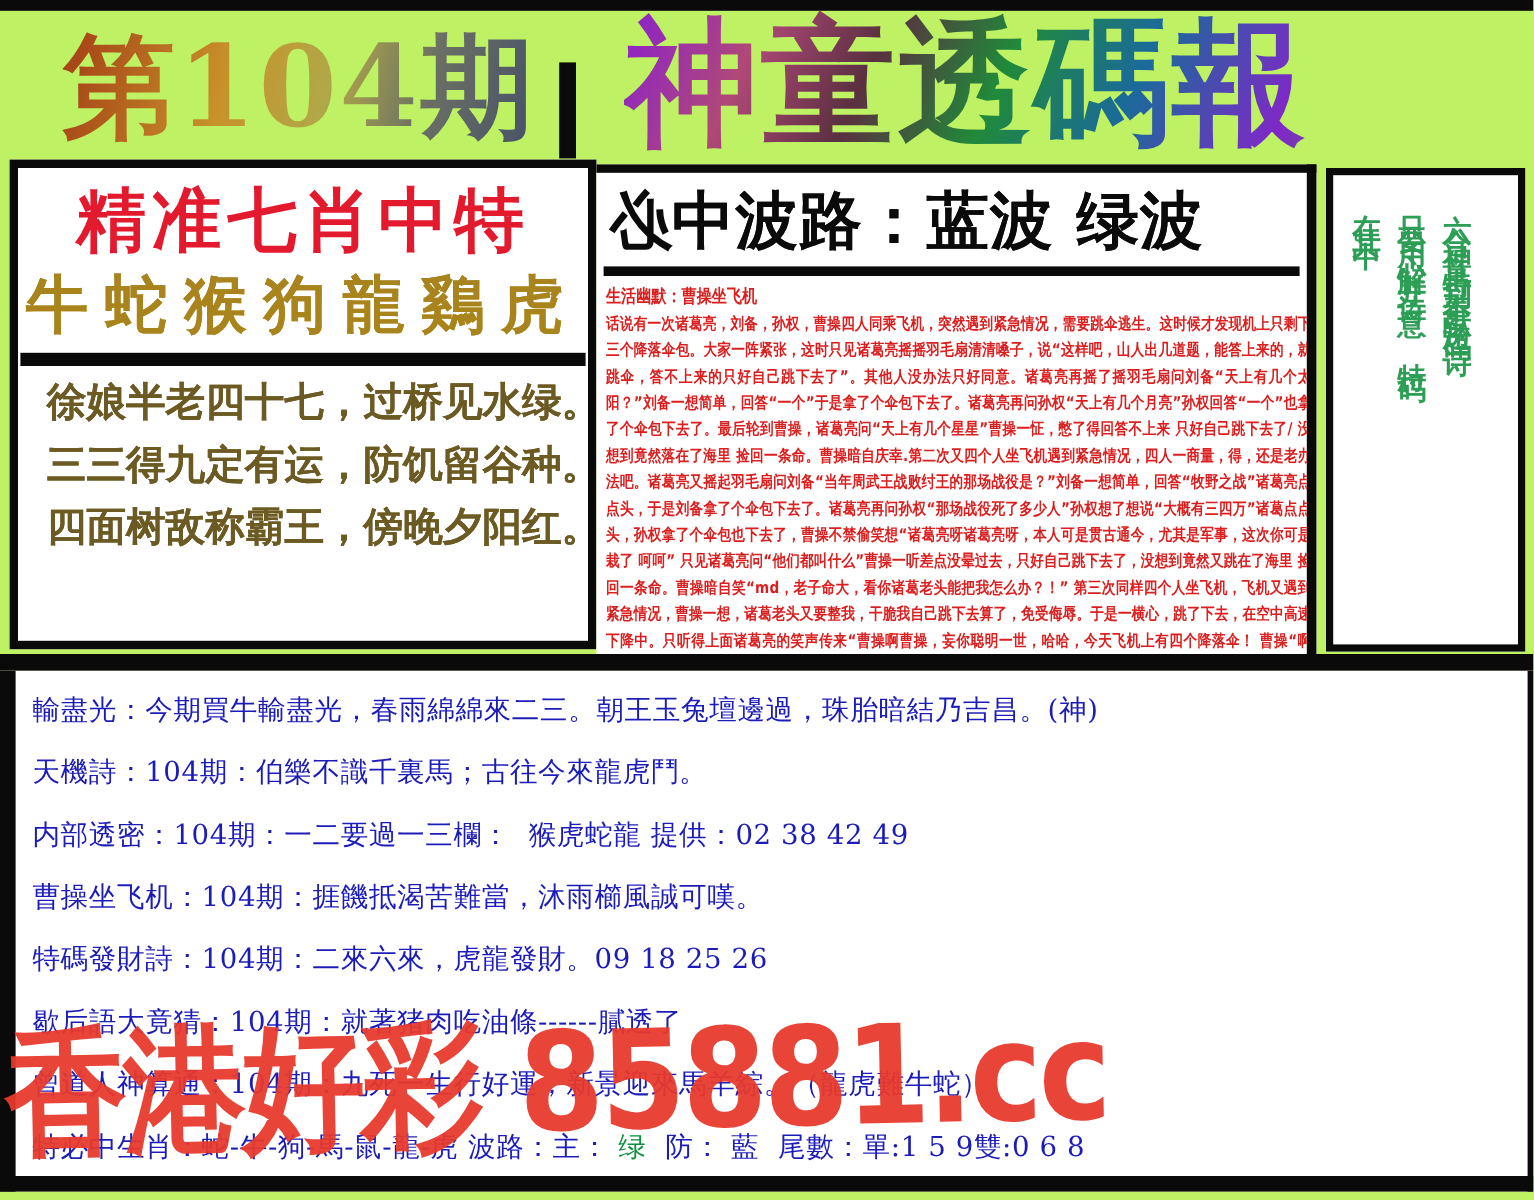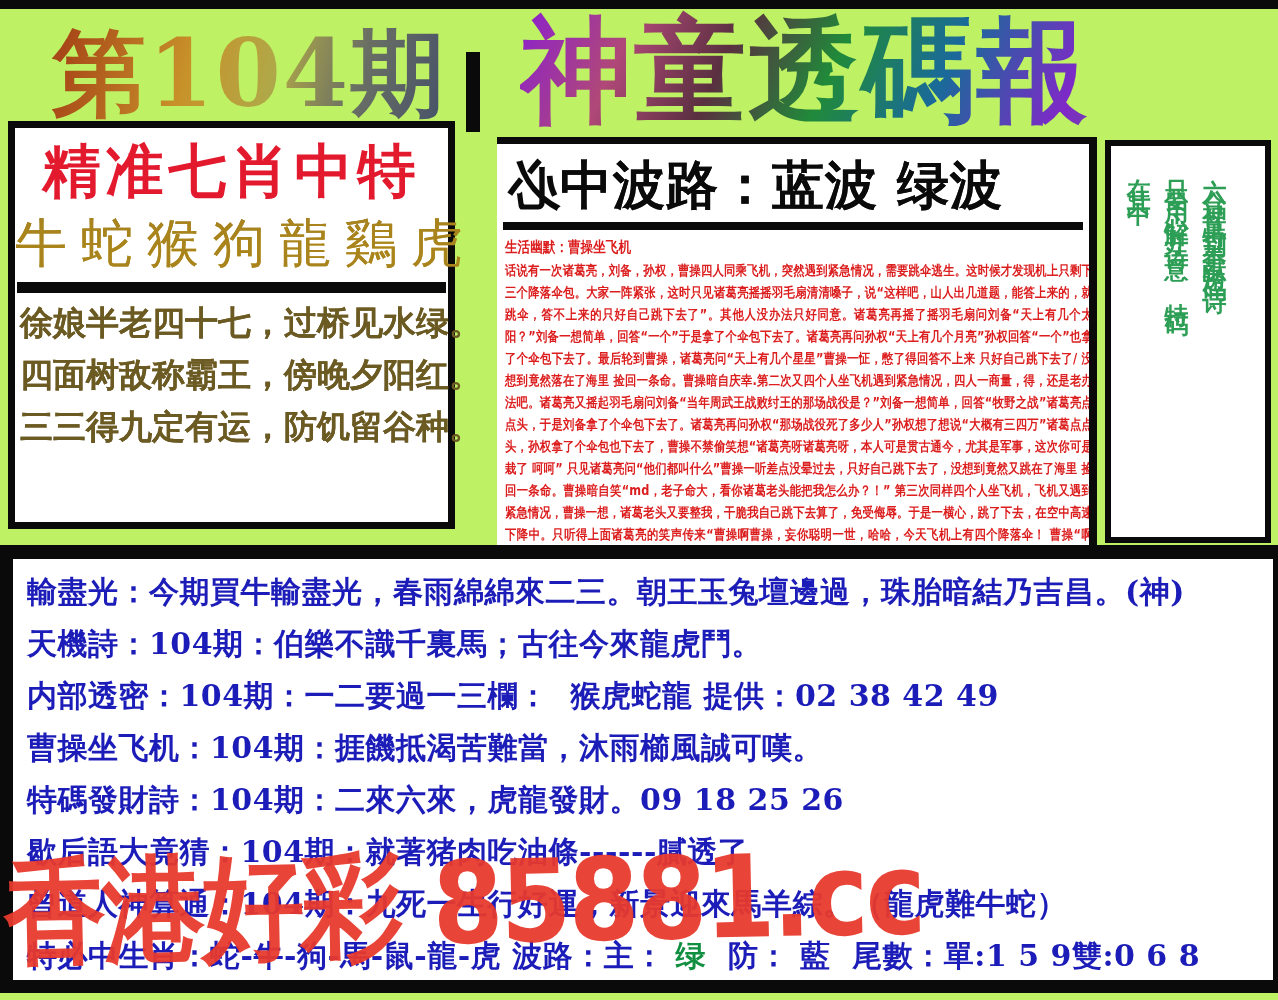--- a/index.html
+++ b/index.html
@@ -38,35 +38,35 @@
       -webkit-background-clip:text; background-clip:text; color:transparent;
     }
     .wave-header {
       background:linear-gradient(180deg,#050505 55%,#6a6a6a 100%);
       -webkit-background-clip:text; background-clip:text; color:transparent;
     }
   }
 
   
   .left-panel {
-    position:absolute; left:8px; top:121px; width:447px; height:408px;
+    position:absolute; left:8px; top:133px; width:489px; height:408px;
     border:7px solid #0a0a0a; background:#fff;
   }
   .headline {
     margin-top:6px; text-align:center; font-weight:bold; font-size:58px; line-height:74px;
     letter-spacing:5px; color:#e3192e; white-space:nowrap;
   }
   .zodiacs {
-    text-align:center; font-weight:normal; font-size:52px; line-height:66px;
+    text-align:center; font-weight:bold; font-size:52px; line-height:66px;
     letter-spacing:14px; color:#a9841c; white-space:nowrap; margin-top:2px;
   }
   .left-divider { height:11px; background:#0a0a0a; margin:6px 2px 4px 2px; }
   .verse {
     font-weight:bold; font-size:33px; line-height:52px; letter-spacing:0px;
-    color:#6b5a22; white-space:nowrap; padding-left:5px;
+    color:#6b5a22; white-space:nowrap; padding-left:24px;
   }
 
   
   .mid-panel {
     position:absolute; left:497px; top:137px; width:600px; height:408px;
     border-top:7px solid #0a0a0a; border-right:8px solid #0a0a0a; background:#fff;
   }
   .wave-header {
     padding:8px 4px 0 10px; font-weight:bold; font-size:52px; line-height:66px;
     letter-spacing:1px; color:#0a0a0a; white-space:nowrap;
@@ -95,21 +95,21 @@
   
   .big-divider { position:absolute; left:0; top:545px; width:1278px; height:14px; background:#0a0a0a; }
 
   
   .bottom {
     position:absolute; left:0; top:559px; width:1278px; height:434px;
     background:#fff; border-left:13px solid #0a0a0a; border-right:5px solid #0a0a0a;
     border-bottom:13px solid #0a0a0a; padding:7px 0 0 14px;
   }
   .bline {
-    font-family:"DejaVu Serif", serif; font-weight:bold; font-size:30px; line-height:52px;
+    font-family:"DejaVu Serif", serif; font-weight:normal; font-size:23px; line-height:52px;
     color:#1c1cb8; white-space:pre; letter-spacing:0.5px;
   }
   .green-char { color:#0f8f3f; }
   .blue-char { color:#1c1cb8; }
 
   
   .watermark {
     position:absolute; left:4px; top:838px; z-index:20;
     font-weight:bold; font-size:102px; line-height:150px; letter-spacing:-3px;
     color:#e8392c; opacity:0.94; white-space:nowrap;
@@ -125,22 +125,22 @@
 
   <div class="issue">第104期</div>
   <div class="hdr-divider"></div>
   <div class="masthead">神童透碼報</div>
 
   <div class="left-panel">
     <div class="headline">精准七肖中特</div>
     <div class="zodiacs">牛蛇猴狗龍鷄虎</div>
     <div class="left-divider"></div>
     <div class="verse">徐娘半老四十七，过桥见水绿。</div>
+    <div class="verse">三三得九定有运，防饥留谷种。</div>
     <div class="verse">四面树敌称霸王，傍晚夕阳红。</div>
-    <div class="verse">三三得九定有运，防饥留谷种。</div>
   </div>
 
   <div class="mid-panel">
     <div class="wave-header"><span class="mirrored">必</span><span>中波路：蓝波 绿波</span></div>
     <div class="mid-underline"></div>
     <div class="story">
       <div class="story-inner">
         <div class="story-title">生活幽默：曹操坐飞机</div>
         <div class="story-body">话说有一次诸葛亮，刘备，孙权，曹操四人同乘飞机，突然遇到紧急情况，需要跳伞逃生。这时候才发现机上只剩下三个降落伞包。大家一阵紧张，这时只见诸葛亮摇摇羽毛扇清清嗓子，说“这样吧，山人出几道题，能答上来的，就跳伞，答不上来的只好自己跳下去了”。其他人没办法只好同意。诸葛亮再摇了摇羽毛扇问刘备“天上有几个太阳？”刘备一想简单，回答“一个”于是拿了个伞包下去了。诸葛亮再问孙权“天上有几个月亮”孙权回答“一个”也拿了个伞包下去了。最后轮到曹操，诸葛亮问“天上有几个星星”曹操一怔，憋了得回答不上来 只好自己跳下去了/ 没想到竟然落在了海里 捡回一条命。曹操暗自庆幸.第二次又四个人坐飞机遇到紧急情况，四人一商量，得，还是老办法吧。诸葛亮又摇起羽毛扇问刘备“当年周武王战败纣王的那场战役是？”刘备一想简单，回答“牧野之战”诸葛亮点点头，于是刘备拿了个伞包下去了。诸葛亮再问孙权“那场战役死了多少人”孙权想了想说“大概有三四万”诸葛点点头，孙权拿了个伞包也下去了，曹操不禁偷笑想“诸葛亮呀诸葛亮呀，本人可是贯古通今，尤其是军事，这次你可是栽了 呵呵” 只见诸葛亮问“他们都叫什么”曹操一听差点没晕过去，只好自己跳下去了，没想到竟然又跳在了海里 捡回一条命。曹操暗自笑“md，老子命大，看你诸葛老头能把我怎么办？！” 第三次同样四个人坐飞机，飞机又遇到紧急情况，曹操一想，诸葛老头又要整我，干脆我自己跳下去算了，免受侮辱。于是一横心，跳了下去，在空中高速下降中。只听得上面诸葛亮的笑声传来“曹操啊曹操，妄你聪明一世，哈哈，今天飞机上有四个降落伞！ 曹操“啊 ”的一声晕了过去!</div>
       </div>

